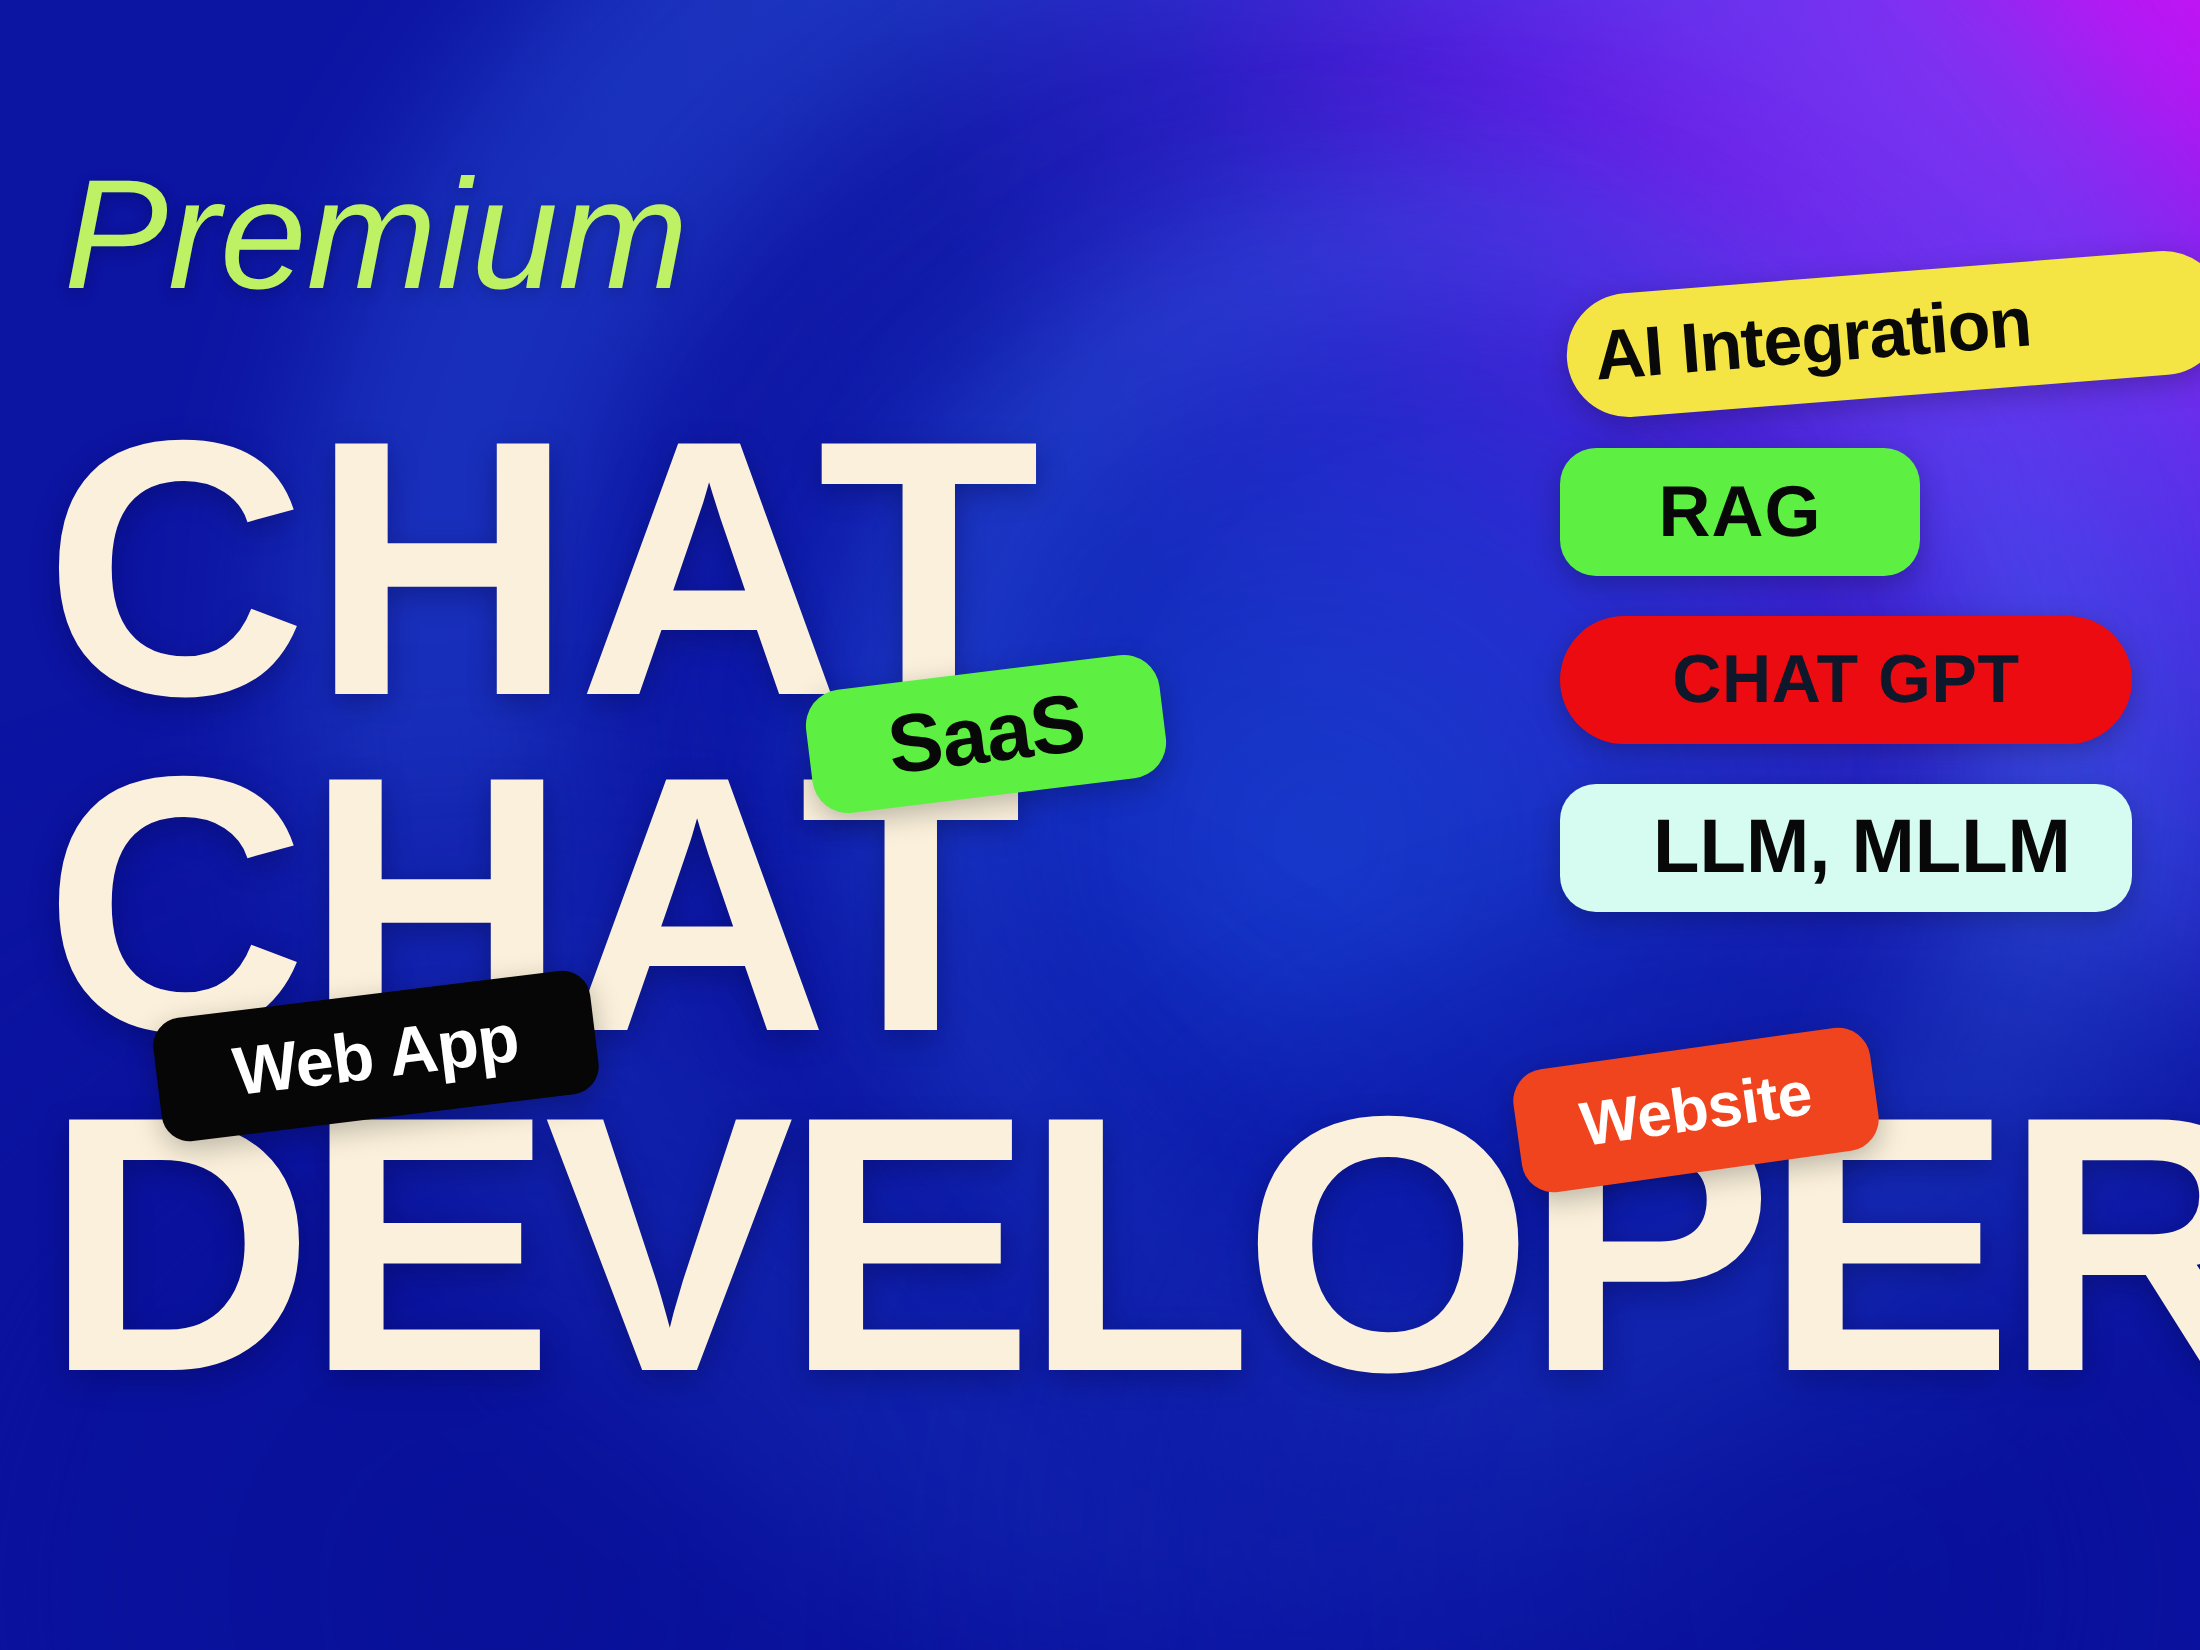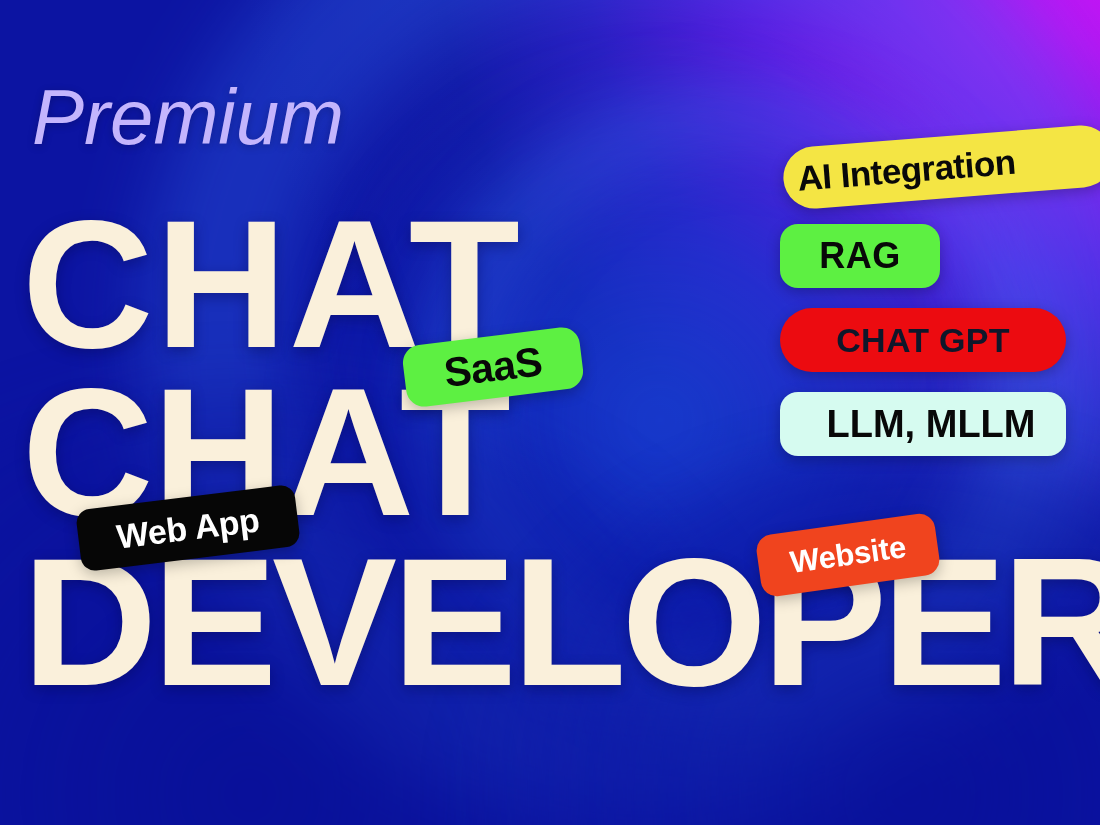--- a/index.html
+++ b/index.html
@@ -78,21 +78,21 @@
 
   
   .premium {
     position: absolute;
     left: 32px;
     top: 78px;
     font-size: 78px;
     font-style: italic;
     font-weight: 300;
     letter-spacing: 0px;
-    color: #c4b5fd;
+    color: #bef264;
     white-space: nowrap;
     line-height: 1;
     text-shadow: 0 2px 8px rgba(0,0,0,0.22);
   }
   .headline {
     position: absolute;
     left: 22px;
     color: #faf0db;
     font-weight: 700;
     white-space: nowrap;
@@ -124,21 +124,21 @@
     color: #090909;
     border-radius: 31px;
     font-size: 35px;
     letter-spacing: -0.5px;
     transform: rotate(-4.5deg);
     padding-left: 14px;
     justify-content: flex-start;
   }
   .badge-rag {
     left: 780px; top: 224px;
-    width: 160px; height: 64px;
+    width: 180px; height: 64px;
     background: #5df042;
     color: #080808;
     border-radius: 18px;
     font-size: 36px;
     letter-spacing: 0.5px;
   }
   .badge-chatgpt {
     left: 780px; top: 308px;
     width: 286px; height: 64px;
     background: #ec0b10;

